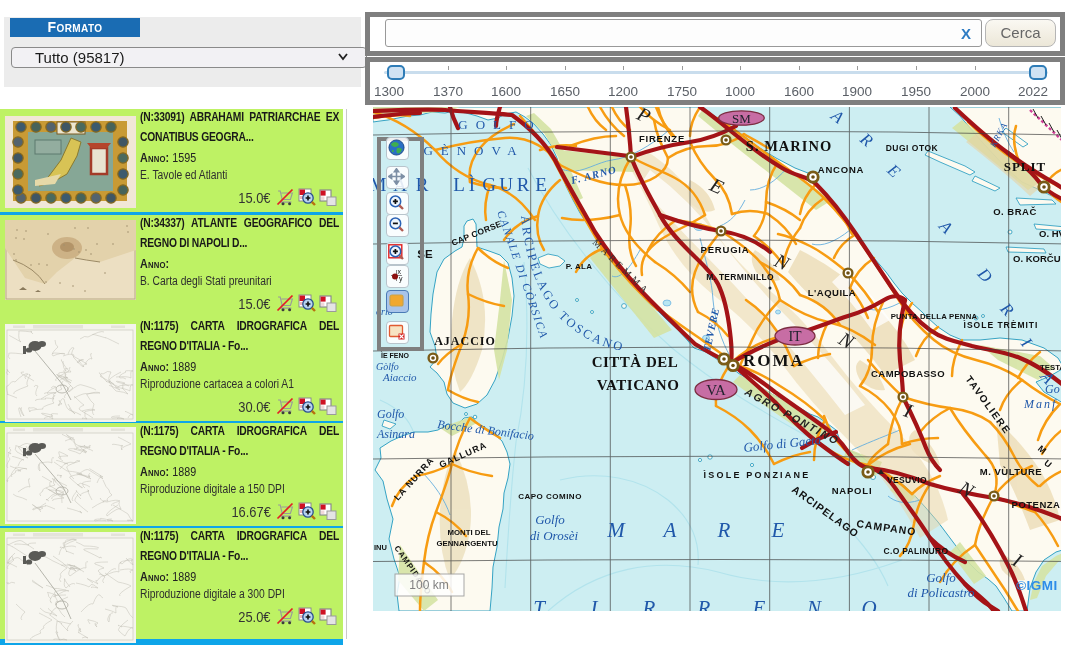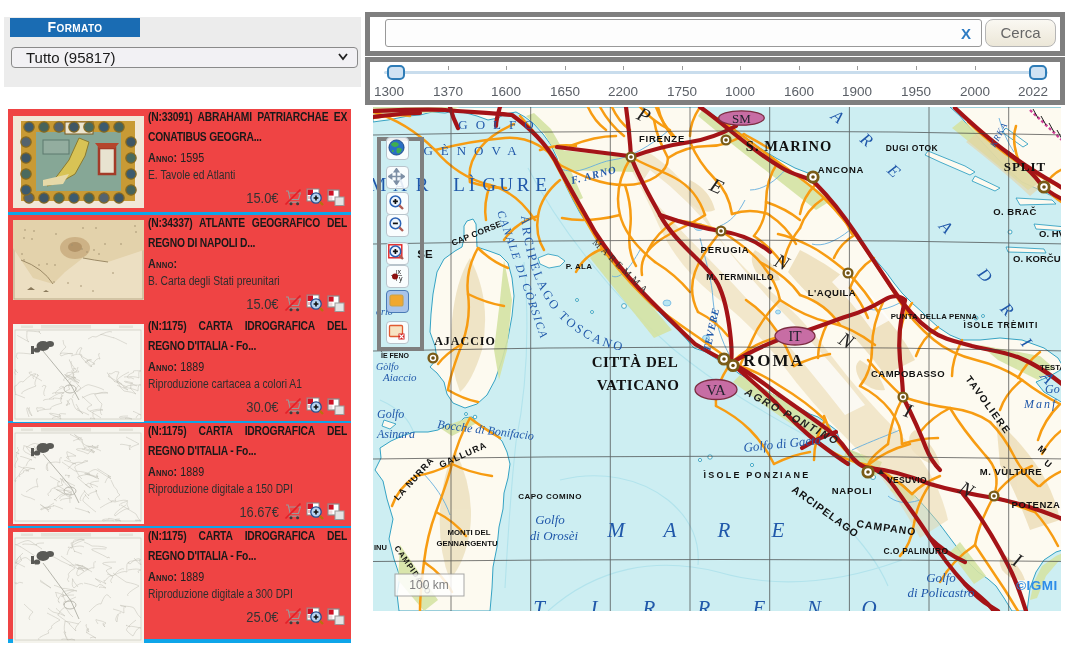--- a/index.html
+++ b/index.html
@@ -1,23 +1,23 @@
 <!DOCTYPE html>
 <html><head><meta charset="utf-8">
 <style>
 html,body{margin:0;padding:0}
 body{width:1069px;height:658px;background:#fff;font-family:"Liberation Sans",sans-serif;position:relative;overflow:hidden}
 .abs{position:absolute}
 
 #fpanel{left:4px;top:17px;width:357px;height:70px;background:#ececec}
 #fhead{left:10px;top:18px;width:130px;height:19px;background:#1a6cb3;color:#fff;font-size:14px;font-weight:bold;font-variant:small-caps;text-align:center;line-height:18px;letter-spacing:.4px}
-#fselect{left:11px;top:47px;width:331px;height:19px;background:#f2f1f4;border:1px solid #8a8a8a;border-radius:4px;font-size:15px;color:#1a1a1a;line-height:19px;padding-left:14px}
+#fselect{left:11px;top:47px;width:331px;height:19px;background:#f2f1f4;border:1px solid #8a8a8a;border-radius:4px;font-size:15px;color:#1a1a1a;line-height:19px;padding-left:23px}
 #fsel-ch{left:338px;top:53px;width:10px;height:8px}
 
-.card{left:8px;width:343px;background:#ef4444;border-bottom:4px solid #0ea5e9}
+.card{left:0;width:343px;background:#bef264;border-bottom:6px solid #0ea5e9}
 .plistline{left:346px;top:109px;width:1px;height:530px;background:#c9c9c9}
 .ptext{position:absolute;left:140px;width:232px;transform:scaleX(0.858);transform-origin:0 0}
 .ptitle{font-size:12px;font-weight:bold;color:#191919;line-height:20px;letter-spacing:-0.25px}
 .t1{text-align:justify;text-align-last:justify;white-space:nowrap}
 .t2{white-space:nowrap}
 .panno{font-size:12.5px;color:#222;margin-top:4px}
 .panno b{font-variant:small-caps;letter-spacing:.2px}
 .psub{font-size:12px;color:#2e2e2e;margin-top:3px}
 .prow{position:absolute;right:0;display:flex;align-items:center;gap:3px}
 .price{font-size:15px;color:#333;margin-right:2px;transform:scaleX(0.86);transform-origin:100% 50%}
@@ -466,21 +466,21 @@
 <div class="abs" id="track"></div>
 <div class="tick" style="left:389px"></div>
 <div class="ylab" style="left:369px">1300</div>
 <div class="tick" style="left:448px"></div>
 <div class="ylab" style="left:428px">1370</div>
 <div class="tick" style="left:506px"></div>
 <div class="ylab" style="left:486px">1600</div>
 <div class="tick" style="left:565px"></div>
 <div class="ylab" style="left:545px">1650</div>
 <div class="tick" style="left:623px"></div>
-<div class="ylab" style="left:603px">2200</div>
+<div class="ylab" style="left:603px">1200</div>
 <div class="tick" style="left:682px"></div>
 <div class="ylab" style="left:662px">1750</div>
 <div class="tick" style="left:740px"></div>
 <div class="ylab" style="left:720px">1000</div>
 <div class="tick" style="left:799px"></div>
 <div class="ylab" style="left:779px">1600</div>
 <div class="tick" style="left:857px"></div>
 <div class="ylab" style="left:837px">1900</div>
 <div class="tick" style="left:916px"></div>
 <div class="ylab" style="left:896px">1950</div>

